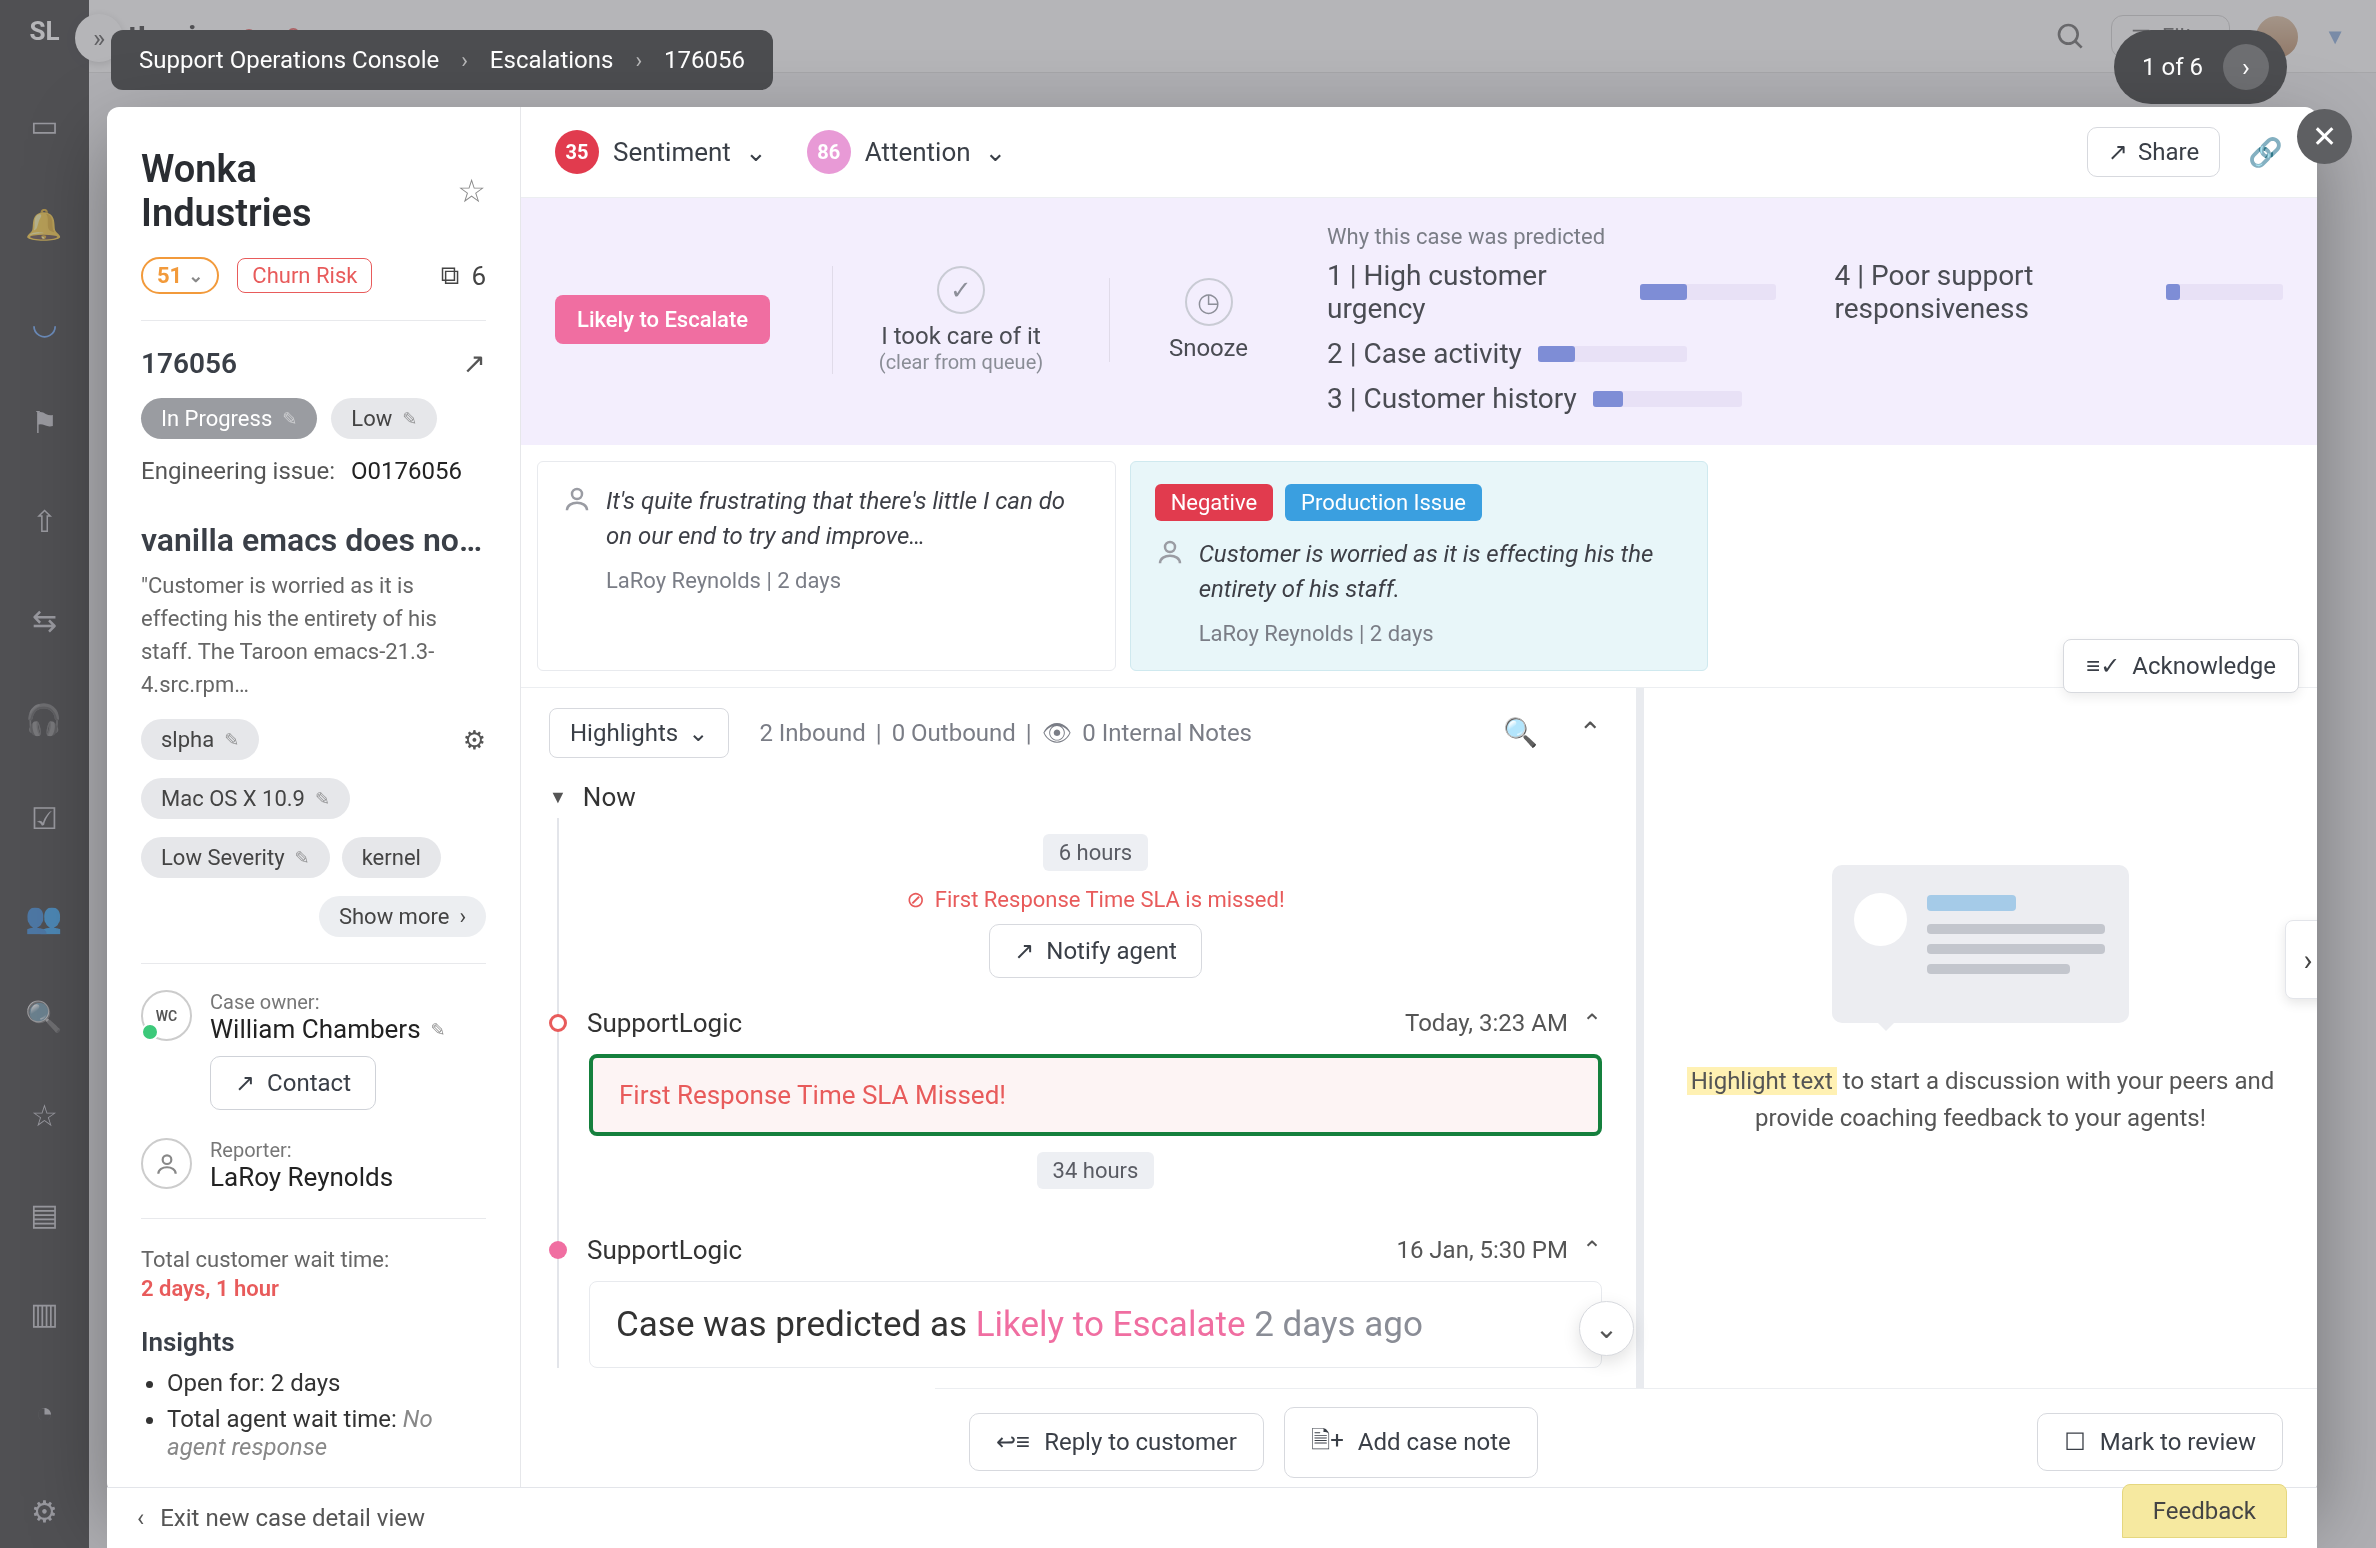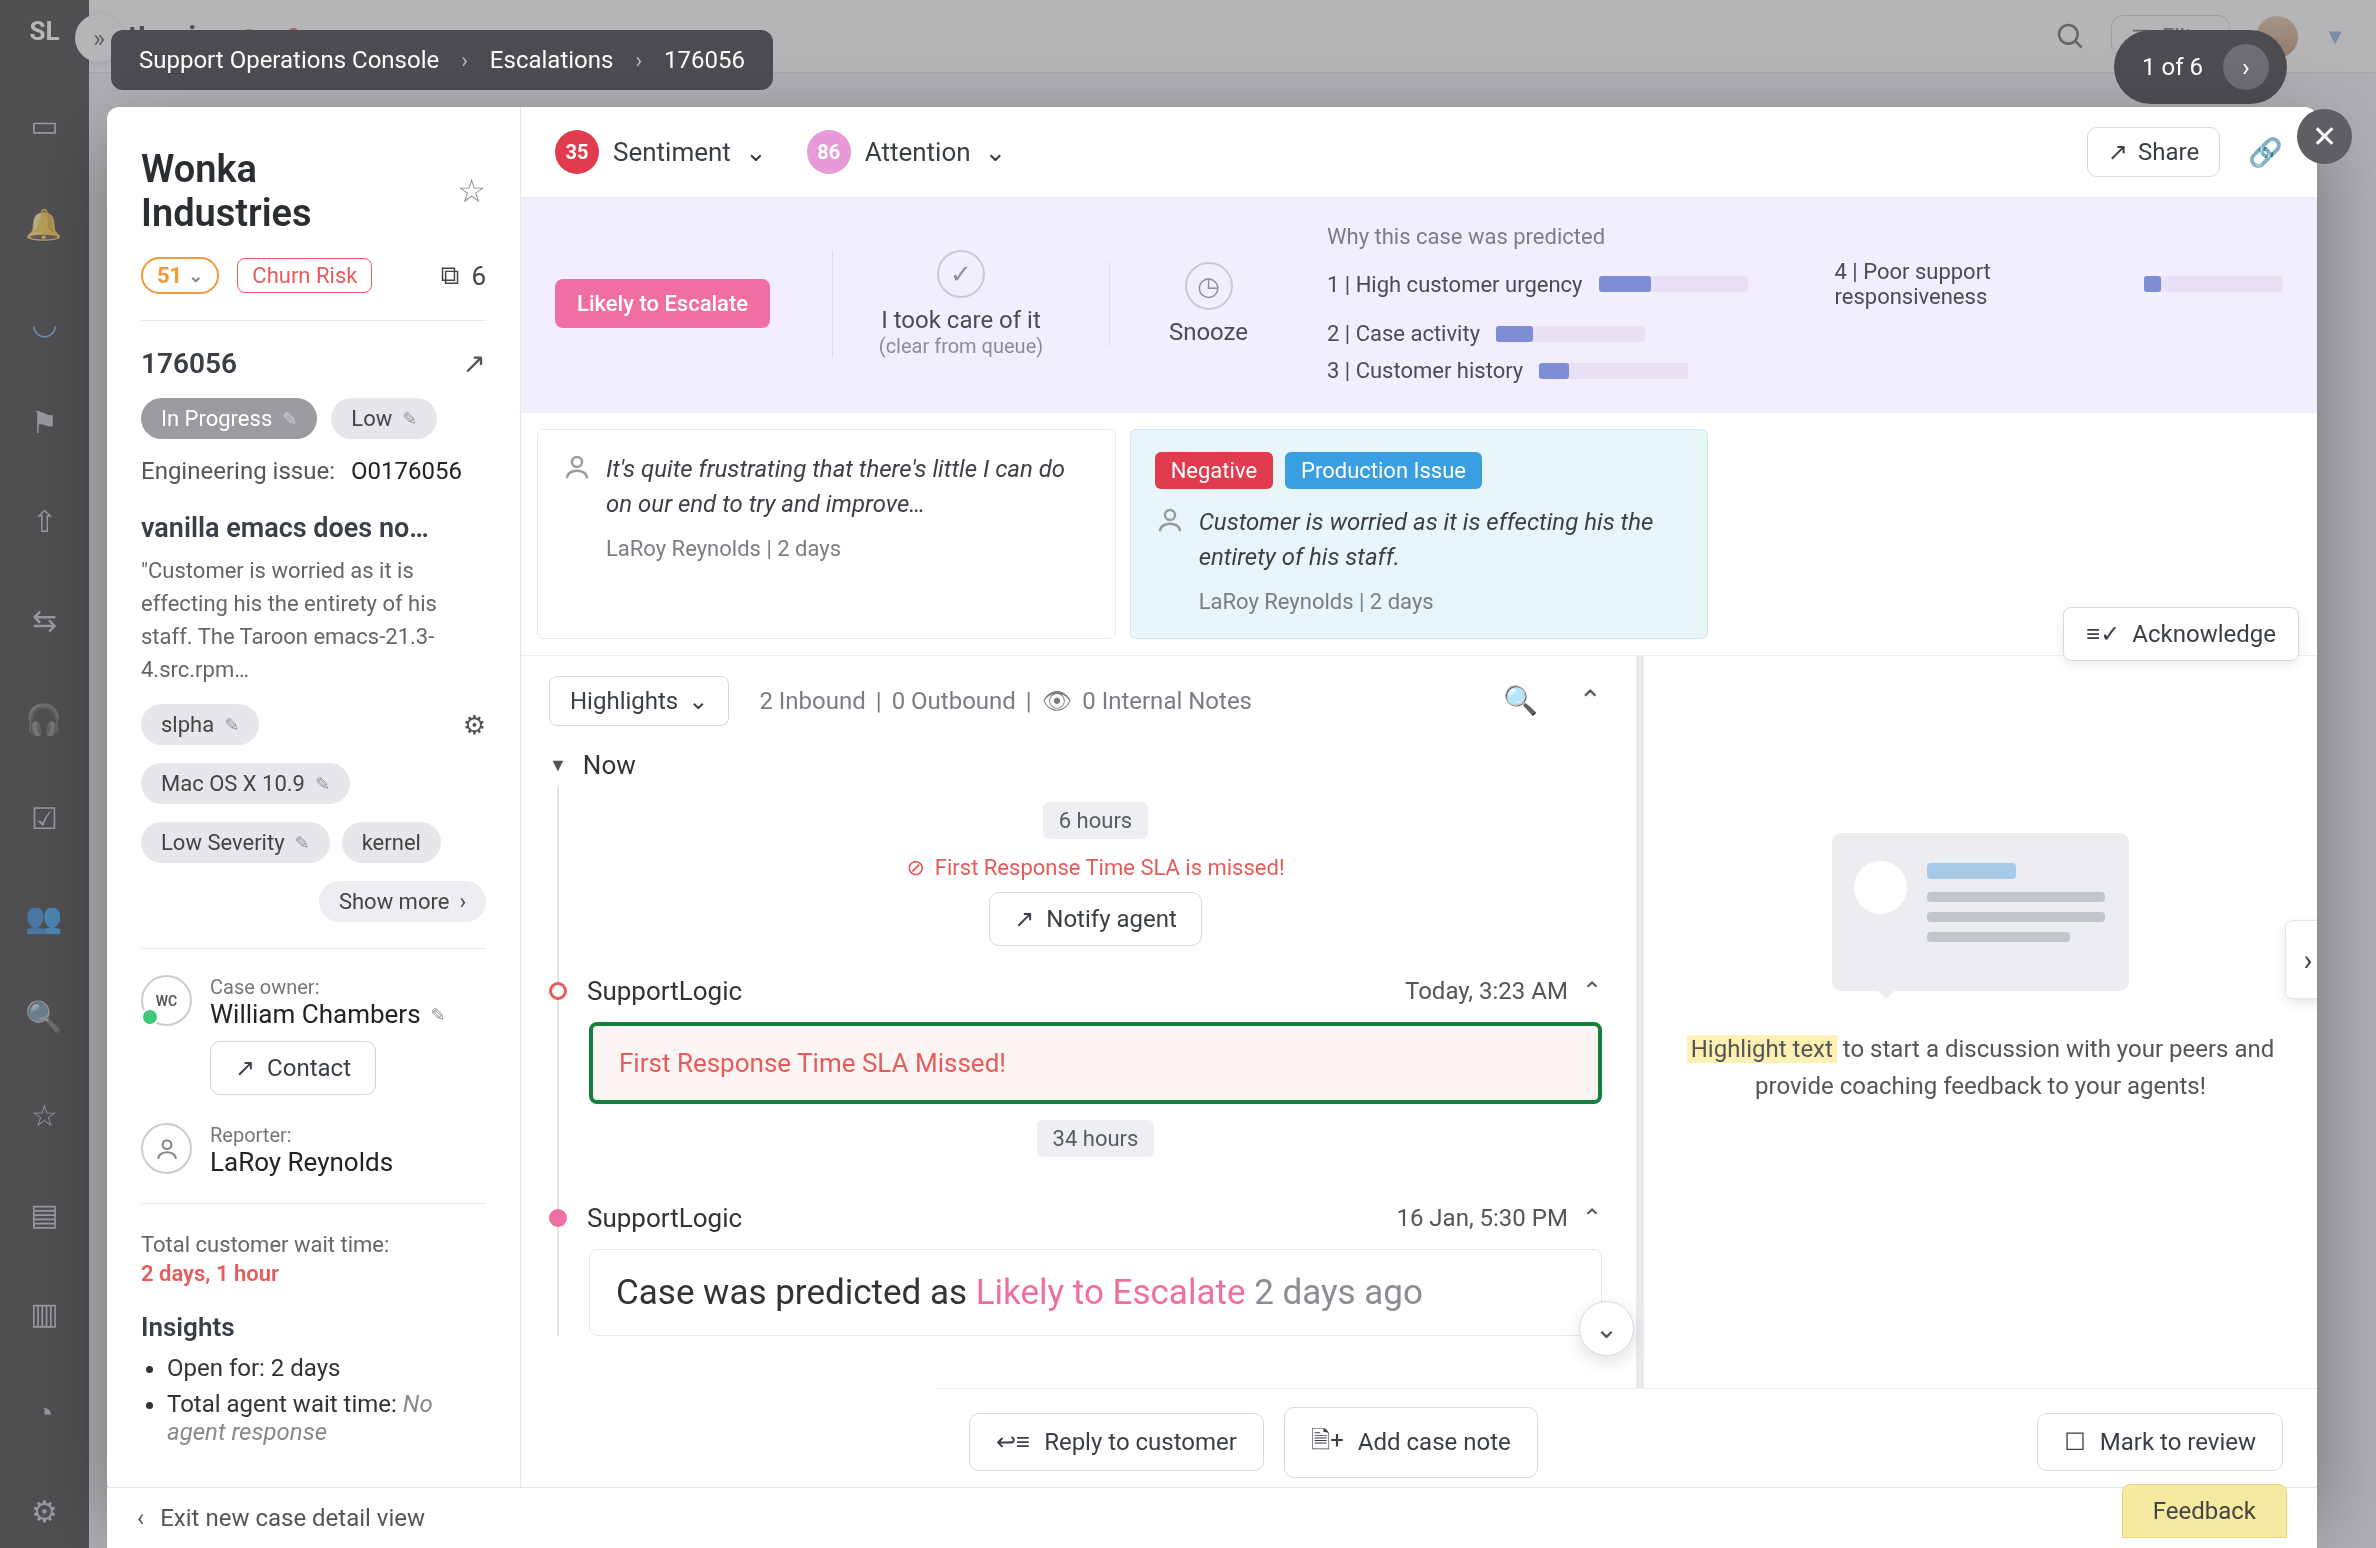--- a/index.html
+++ b/index.html
@@ -56,21 +56,21 @@
   .popout { font-size: 28px; color:#555; }
 
   .pill-row { display:flex; gap:14px; margin-top: 18px; flex-wrap: wrap; align-items: center; }
   .pill { background:#e6e7ea; border-radius:989px; padding:8px 20px; font-size:22px; color:#444; display:flex; align-items:center; gap:10px; }
   .pill.status { background:#9a9ca1; color:#fff; }
   .pen { opacity:.5; font-size:18px; }
 
   .eng-row { margin-top: 18px; font-size: 24px; color:#555; display:flex; gap:16px; }
   .eng-row .val { color:#222; }
 
-  .subject { font-size: 27px; font-weight:600; margin-top: 27px; white-space: nowrap; overflow:hidden; text-overflow: ellipsis; }
+  .subject { font-size: 32px; font-weight:600; margin-top: 36px; white-space: nowrap; overflow:hidden; text-overflow: ellipsis; }
   .preview { font-size: 22px; color:#666; margin-top: 10px; line-height: 1.5; }
 
   .tag-grid { display:flex; flex-wrap:wrap; gap:12px; margin-top: 18px; align-items:center; }
   .gear { margin-left:auto; font-size:26px; color:#555; }
 
   .showmore { background:#eceef1; border-radius:989px; padding:8px 20px; font-size:22px; color:#444; display:inline-flex; gap:10px; margin-top:18px; float:right; }
 
   .person-block { margin-top: 59px; display:flex; gap:18px; align-items:flex-start; }
   .avatar-circ { width:51px; height:51px; border-radius:50%; border:2px solid #ccc; display:flex; align-items:center; justify-content:center; font-size:14px; font-weight:600; color:#555; position:relative; }
   .avatar-circ.online::after { content:''; position:absolute; left:-2px; bottom:-2px; width:14px; height:14px; border-radius:50%; background:#3cc97a; border:2px solid #fff;}
@@ -101,21 +101,21 @@
 
   .predict-band { background:#f3eefd; padding: 26px 34px 30px; display:grid; grid-template-columns: 257px 257px 198px 1fr; gap: 20px; align-items: center; }
   .escalate-chip { background:#f06ea1; color:#fff; border-radius:8px; padding:12px 22px; font-size:22px; font-weight:500; text-align:center; }
   .action-cell { text-align:center; border-left:1px solid rgba(0,0,0,.08); padding:0 10px; }
   .action-cell .circ { width:48px; height:48px; border-radius:50%; border:2px solid #c9cbd4; display:inline-flex; align-items:center; justify-content:center; color:#8d8f99; font-size:26px; margin-bottom:8px;}
   .action-cell .t1 { font-size:24px; color:#4a4c53; }
   .action-cell .t2 { font-size:20px; color:#8a8d96; }
   .reasons { }
   .reasons .rh { font-size:22px; color:#7a7d86; margin-bottom:10px; }
   .reasons-grid { display:grid; grid-template-columns: 1fr 1fr; column-gap: 59px; row-gap: 12px; }
-  .reason-row { display:flex; align-items:center; gap:16px; font-size:22px; color:#4a4c53; }
+  .reason-row { display:flex; align-items:center; gap:16px; font-size:28px; color:#4a4c53; }
   .bar { width:149px; height:16px; background:#e8e1f6; border-radius:3px; position:relative; }
   .bar::before { content:''; position:absolute; left:0; top:0; bottom:0; background:#7e8dd6; border-radius:3px; }
   .bar.p35::before{width:35%} .bar.p25::before{width:25%} .bar.p20::before{width:20%} .bar.p12::before{width:12%}
 
   .insight-cards { display:grid; grid-template-columns: 1fr 1fr 1fr; gap:14px; padding: 16px; position:relative; }
   .card { border:1px solid #e8eaee; border-radius:6px; padding:22px 24px 24px; background:#fff; }
   .card.active { background:#e8f6f9; border-color:#cfe9ef; }
   .card-tags { display:flex; gap:12px; margin-bottom:16px; }
   .tag { border-radius:6px; padding:6px 16px; font-size:22px; color:#fff; }
   .tag.orange { background:#f29a3b; }

